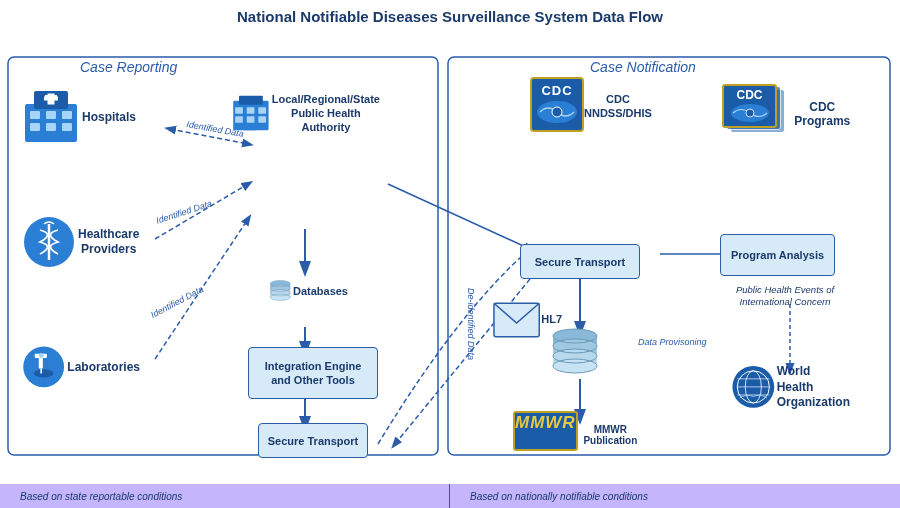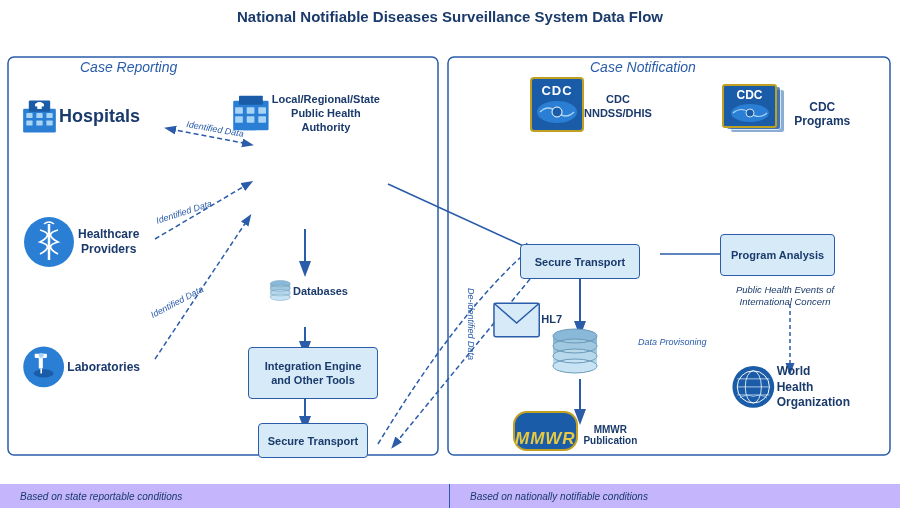--- a/index.html
+++ b/index.html
@@ -163,21 +163,21 @@
       <rect x="27.5" y="4.5" width="7" height="11" fill="#fff"></rect>
       <rect x="24" y="7.5" width="14" height="4" fill="#fff"></rect>
 
       <rect x="10" y="22" width="10" height="8" fill="#a8d4f5" rx="1"></rect>
       <rect x="26" y="22" width="10" height="8" fill="#a8d4f5" rx="1"></rect>
       <rect x="42" y="22" width="10" height="8" fill="#a8d4f5" rx="1"></rect>
       <rect x="10" y="34" width="10" height="8" fill="#a8d4f5" rx="1"></rect>
       <rect x="26" y="34" width="10" height="8" fill="#a8d4f5" rx="1"></rect>
       <rect x="42" y="34" width="10" height="8" fill="#a8d4f5" rx="1"></rect>
     </svg>
-    <span style="font-weight:bold; font-size:18px; color:#1a3a6b;">Hospitals</span>
+    <span style="font-weight:bold; font-size:12px; color:#1a3a6b;">Hospitals</span>
   </div>
 
   <div class="icon-block" style="left:20px; top:185px; width:130px;">
     <svg width="58" height="55" viewBox="0 0 58 55">
       <circle cx="29" cy="28" r="25" fill="#2a7fd4"></circle>
 
       <line x1="29" y1="10" x2="29" y2="46" stroke="#fff" stroke-width="2.5"></line>
       <path d="M20,16 Q35,20 20,28 Q35,32 20,40" stroke="#fff" stroke-width="1.8" fill="none"></path>
       <path d="M38,16 Q23,20 38,28 Q23,32 38,40" stroke="#fff" stroke-width="1.8" fill="none"></path>
       <path d="M24,10 Q29,6 34,10" stroke="#fff" stroke-width="1.5" fill="none"></path>
@@ -276,21 +276,21 @@
       <rect x="5" y="32" width="44" height="10" fill="#b8d8ec"></rect>
       <ellipse cx="27" cy="42" rx="22" ry="7" fill="#c8e4f4"></ellipse>
       <ellipse cx="27" cy="12" rx="22" ry="7" fill="none" stroke="#6a9ab8" stroke-width="1"></ellipse>
       <ellipse cx="27" cy="22" rx="22" ry="7" fill="none" stroke="#6a9ab8" stroke-width="1"></ellipse>
       <ellipse cx="27" cy="32" rx="22" ry="7" fill="none" stroke="#6a9ab8" stroke-width="1"></ellipse>
       <ellipse cx="27" cy="42" rx="22" ry="7" fill="none" stroke="#6a9ab8" stroke-width="1"></ellipse>
     </svg>
   </div>
 
   <div class="icon-block" style="left:513px; top:382px; width:130px;">
-    <div style="width:80px; height:40px; background:#1a5ca8; border-radius:14px; display:flex; align-items:flex-end; justify-content:center; border:2px solid #c0a020;">
+    <div style="width:80px; height:40px; background:#1a5ca8; border-radius:3px; display:flex; align-items:flex-start; justify-content:center; border:2px solid #c0a020;">
       <span style="color:#e8c840; font-size:17px; font-weight:bold; letter-spacing:1px; font-style:italic;">MMWR</span>
     </div>
     <span style="font-size:10px; color:#1a3a6b; margin-top:8px; text-align:center;">MMWR Publication</span>
   </div>
 
   <div class="icon-block" style="left:722px; top:55px; width:140px;">
     <div style="width:65px; height:55px; position:relative;">
 
       <div style="position:absolute; left:8px; top:5px; width:55px; height:44px; background:#1a5ca8; border-radius:3px; border:1.5px solid #fff; opacity:0.5;"></div>
       <div style="position:absolute; left:4px; top:2px; width:55px; height:44px; background:#1a5ca8; border-radius:3px; border:1.5px solid #fff; opacity:0.7;"></div>

